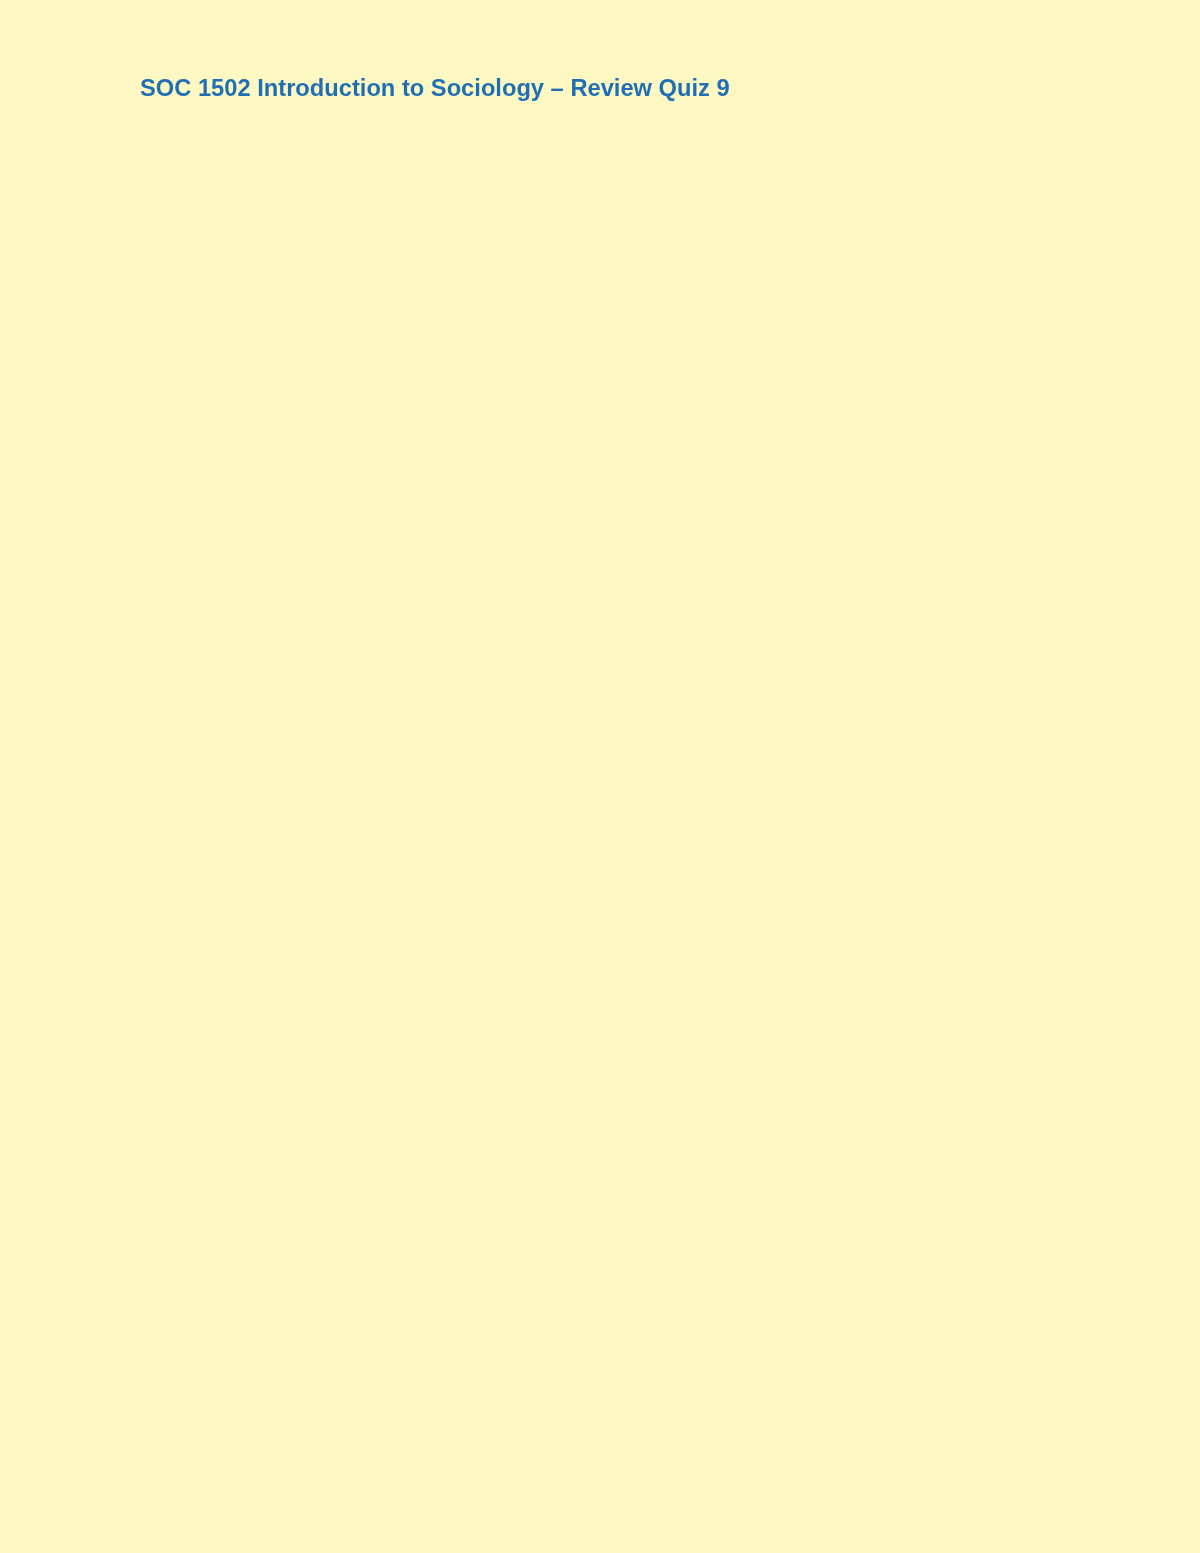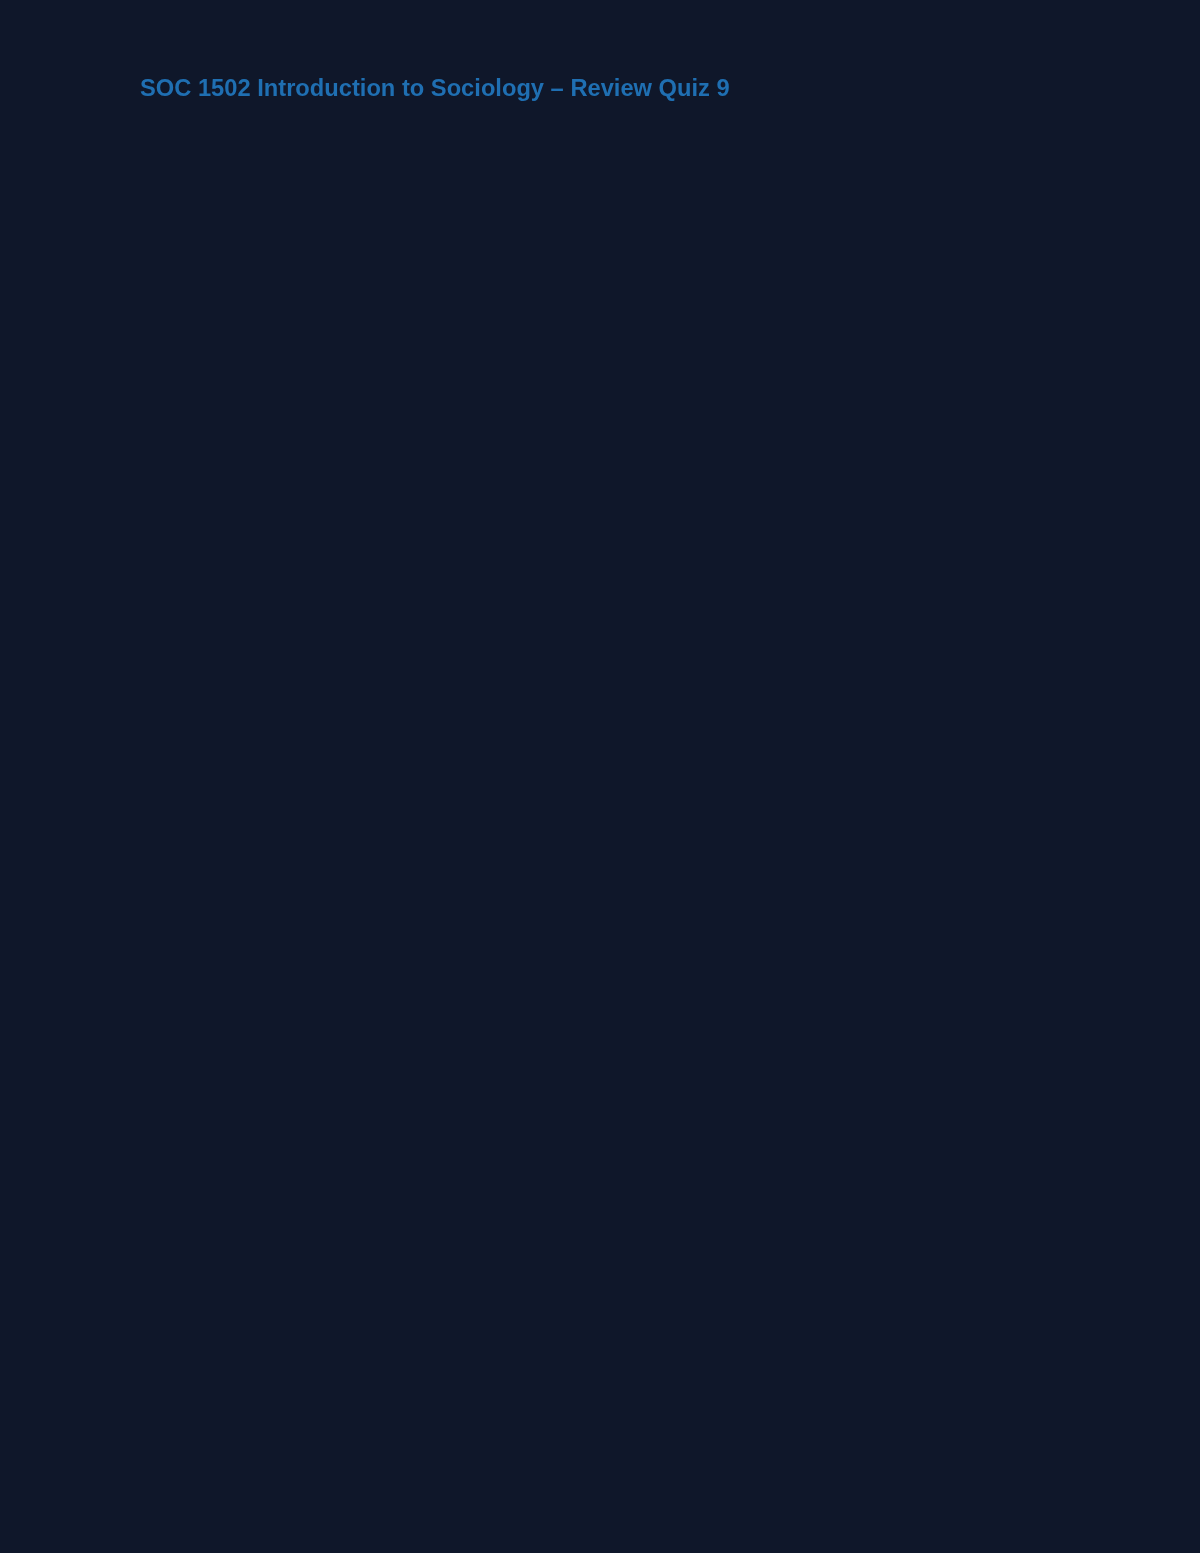--- a/index.html
+++ b/index.html
@@ -1,19 +1,19 @@
 <!DOCTYPE html>
 <html><head>
 <meta charset="utf-8">
 <title>SOC 1502 Introduction to Sociology – Review Quiz 9</title>
 <style>
   html,body{margin:0;padding:0;background:#ffffff;}
   body{width:1200px;height:1553px;position:relative;
        font-family:"Liberation Sans",sans-serif;}
-  .page{position:absolute;left:0;top:0;width:1200px;height:1553px;overflow:hidden;background:#0f172a;}
+  .page{position:absolute;left:0;top:0;width:1200px;height:1553px;overflow:hidden;background:#fef9c3;}
 
   .doc-title{position:absolute;left:140px;top:74px;font-size:23.7px;font-weight:bold;
              color:#1f6fb2;white-space:nowrap;line-height:28px;}
 </style>
 </head>
 <body>
 
 <div class="page">
   <div class="doc-title">SOC 1502 Introduction to Sociology – Review Quiz 9</div>
 </div>

